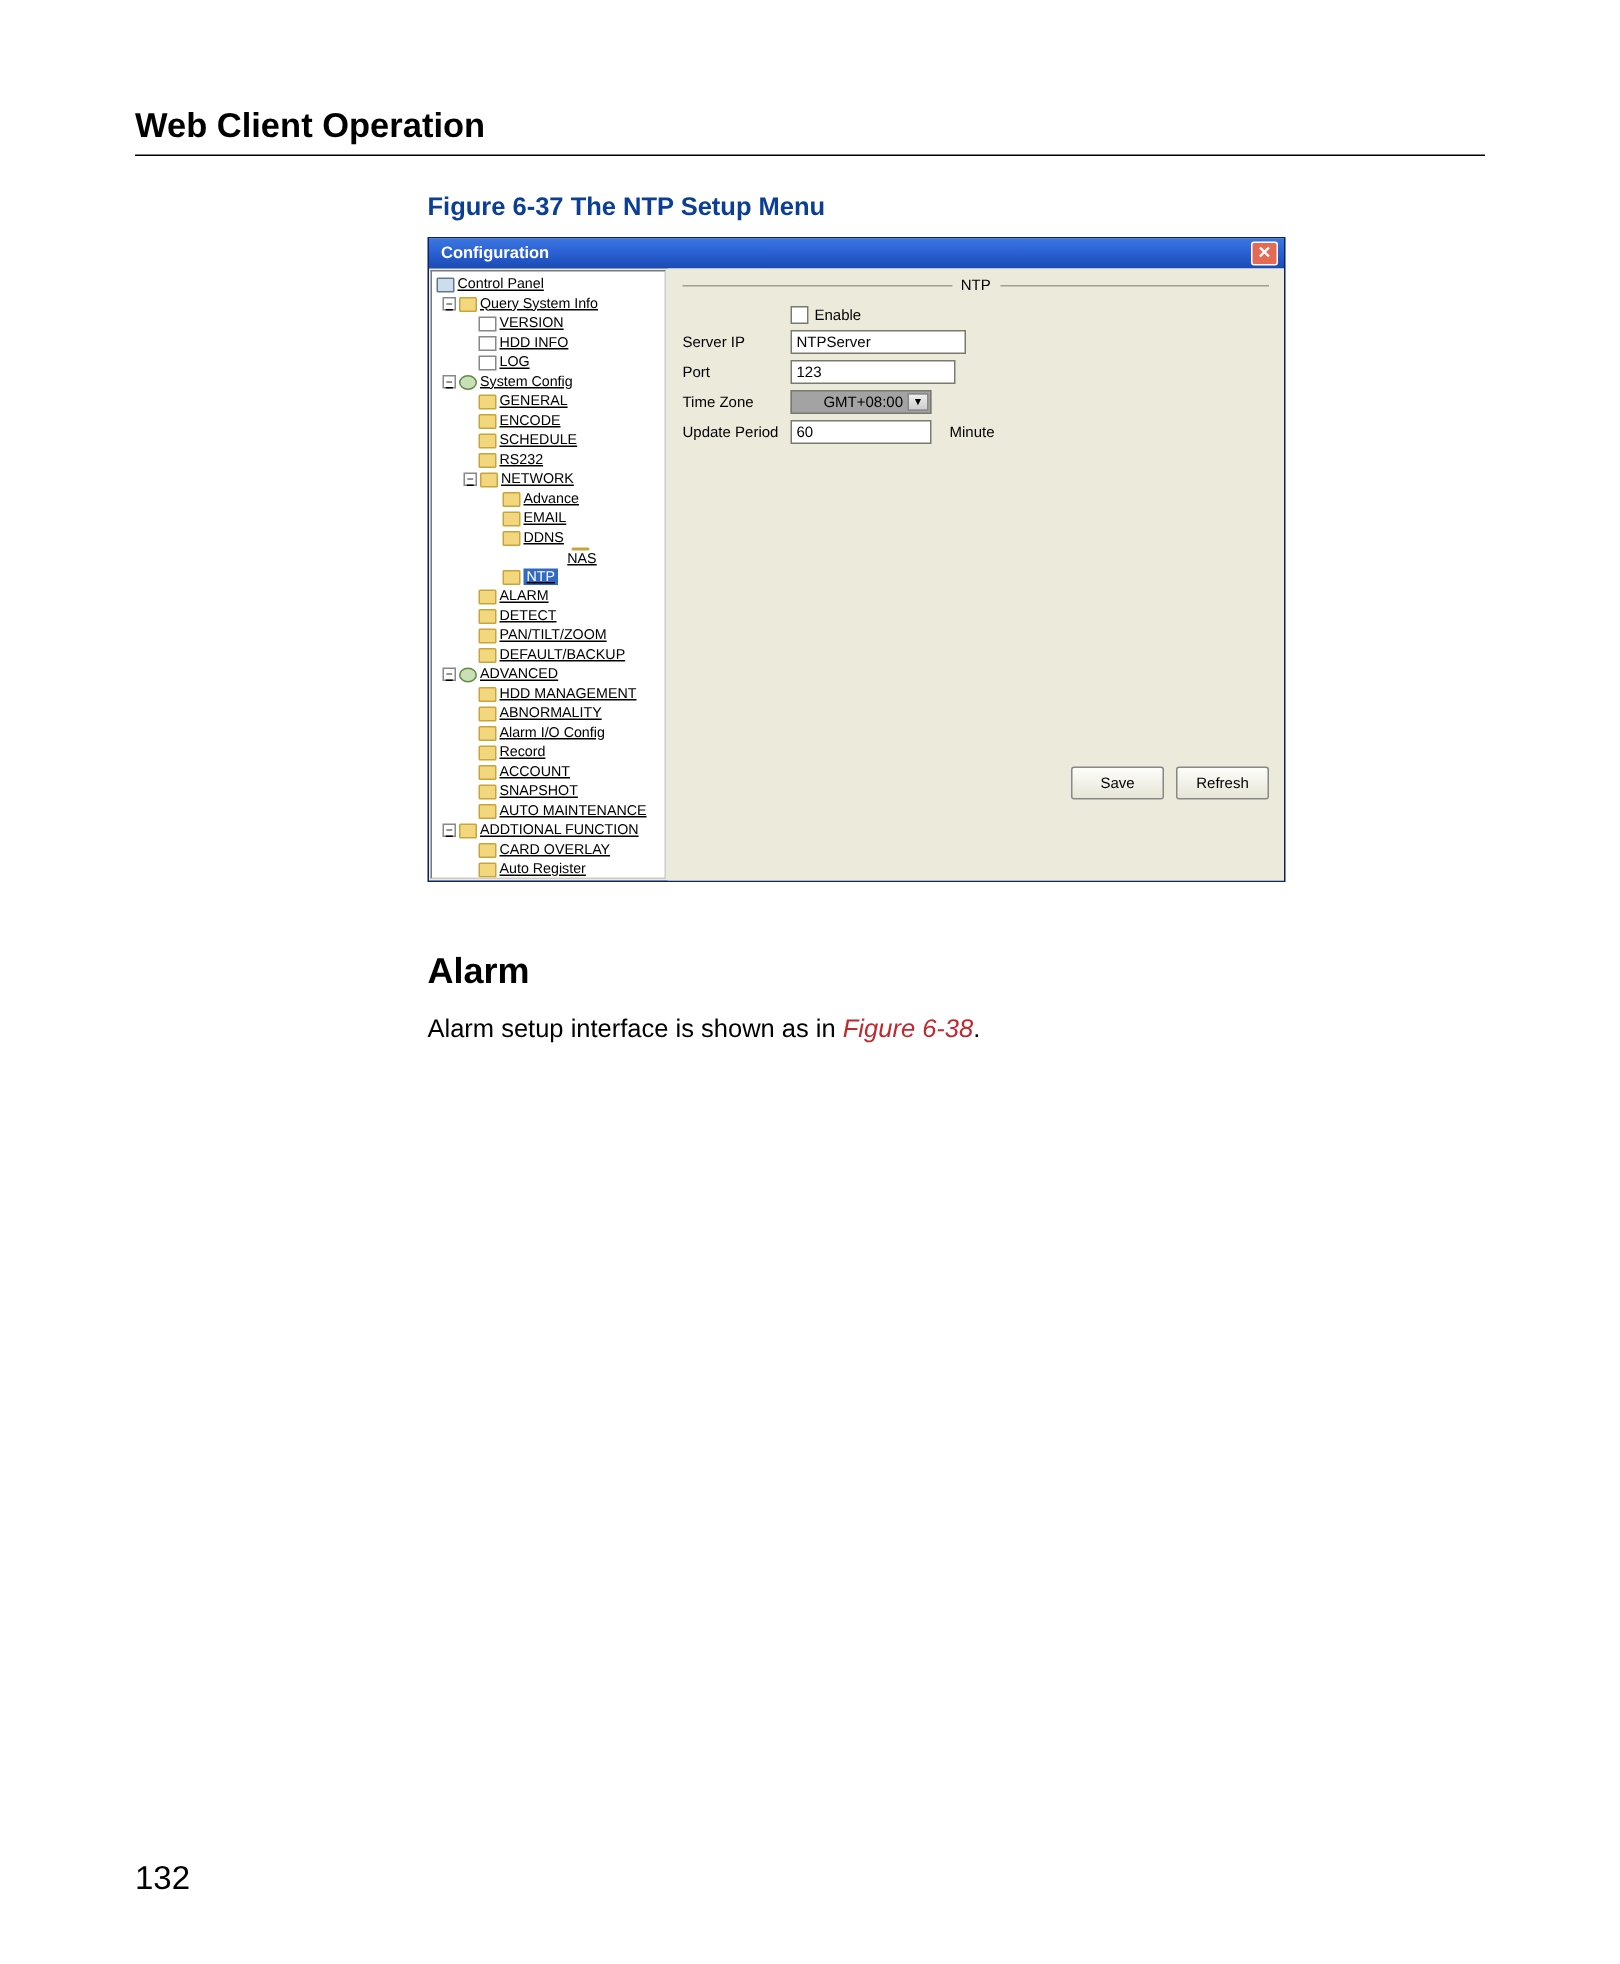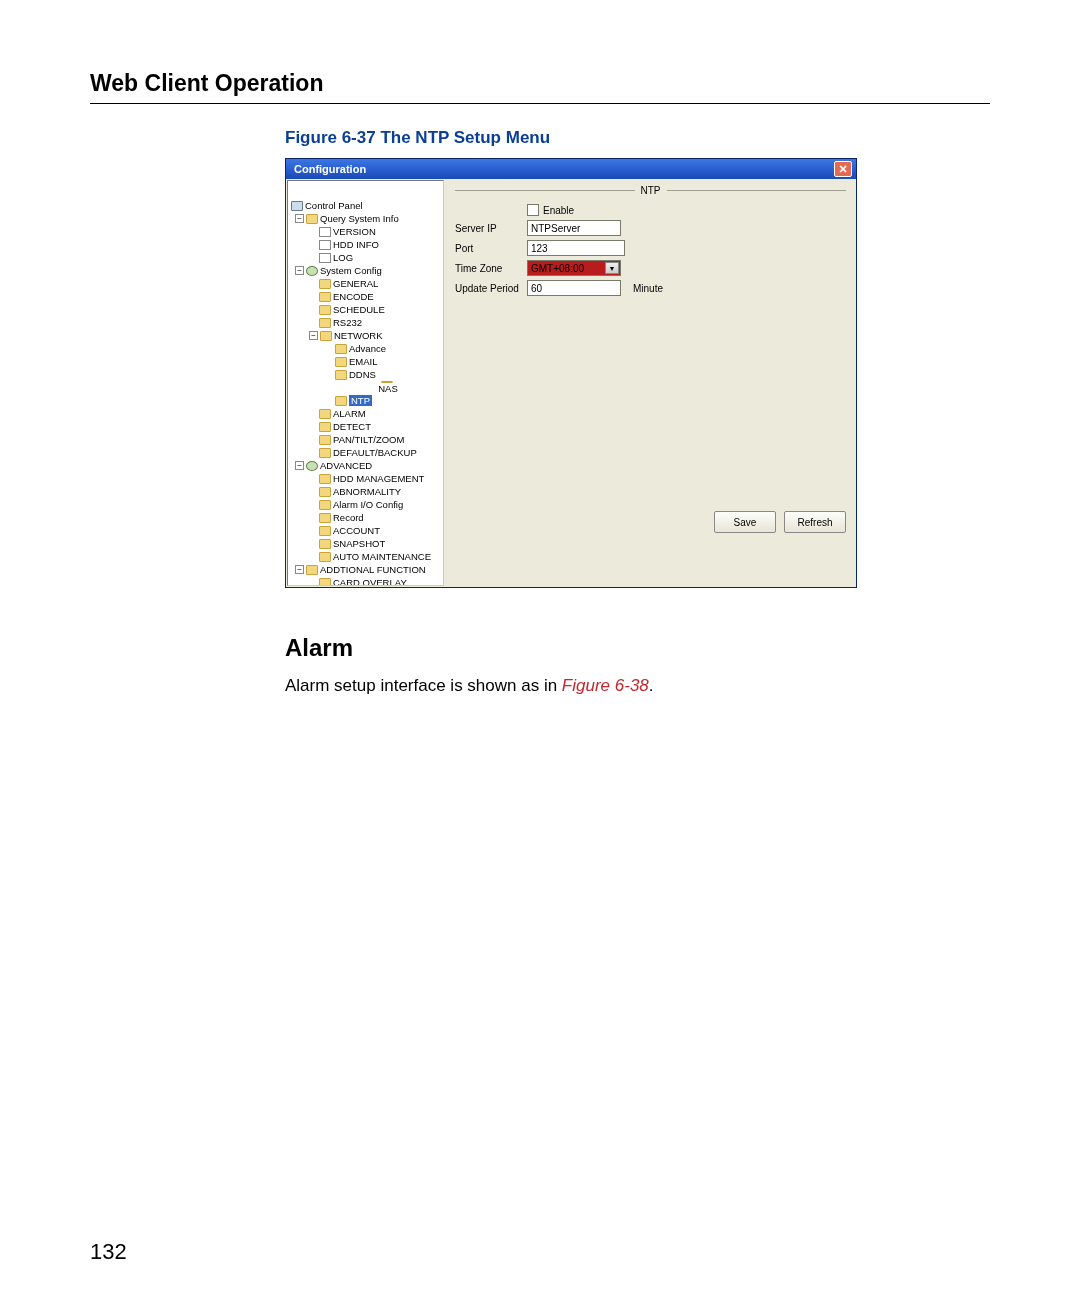--- a/index.html
+++ b/index.html
@@ -71,22 +71,23 @@
   .tree-panel {
     width: 155px;
     background: #fff;
     border: 1px inset #ccc;
     margin: 1px;
     overflow: hidden;
     font-size: 9.5px;
     color: #000;
   }
   .tree {
-    padding: 18px 2px 2px 3px;
+    padding: 2px 2px 2px 3px;
     line-height: 1.25;
+    text-decoration: underline;
   }
   .tree-row {
     display: flex;
     align-items: center;
     white-space: nowrap;
     height: 13px;
   }
   .expander {
     width: 9px;
     height: 9px;
@@ -166,29 +167,30 @@
     border: 1px solid #7a7a6c;
     background: #fff;
     height: 16px;
     padding: 0 3px;
     font-size: 10px;
     box-sizing: border-box;
     font-family: inherit;
   }
   .select-like {
     border: 1px solid #7a7a6c;
-    background: #b91c1c;
+    background: #a3a3a3;
     height: 16px;
     width: 94px;
     display: flex;
     align-items: center;
     padding-left: 3px;
     font-size: 10px;
     box-sizing: border-box;
     position: relative;
+    justify-content: center;
   }
   .select-arrow {
     position: absolute;
     right: 1px;
     top: 1px;
     width: 14px;
     height: 12px;
     background: linear-gradient(#eee,#ccc);
     border: 1px solid #888;
     display: flex;
@@ -411,25 +413,25 @@
           <div class="hline"></div>
         </div>
 
         <div class="form-row">
           <span class="form-label"></span>
           <span class="checkbox-box"></span>
           <span>Enable</span>
         </div>
         <div class="form-row">
           <span class="form-label">Server IP</span>
-          <input class="text-input" style="width: 94px;" value="NTPServer">
+          <input class="text-input" style="width: 117px;" value="NTPServer">
         </div>
         <div class="form-row">
           <span class="form-label">Port</span>
-          <input class="text-input" style="width: 98px;" value="123">
+          <input class="text-input" style="width: 110px;" value="123">
         </div>
         <div class="form-row">
           <span class="form-label">Time Zone</span>
           <div class="select-like">
             <span>GMT+08:00</span>
             <span class="select-arrow">▼</span>
           </div>
         </div>
         <div class="form-row">
           <span class="form-label">Update Period</span>

